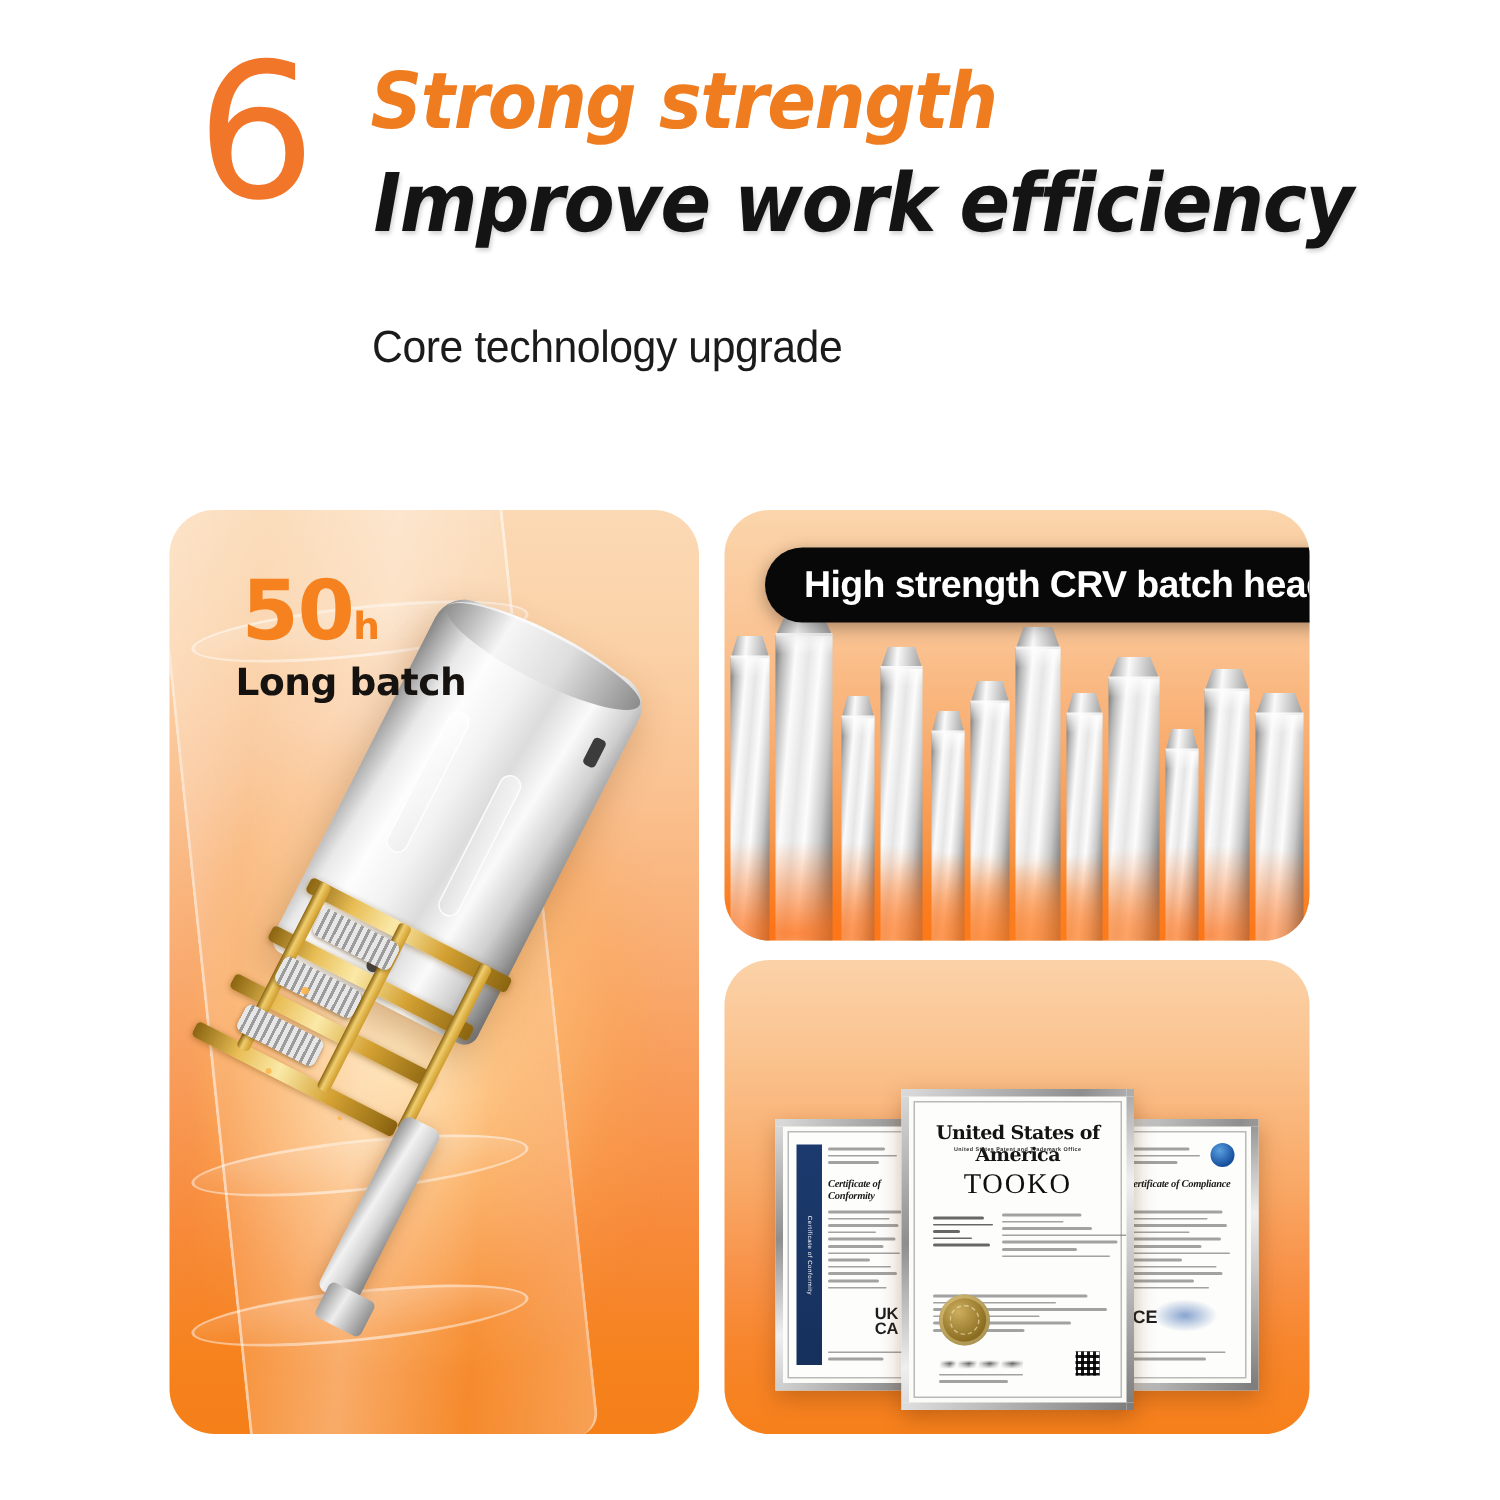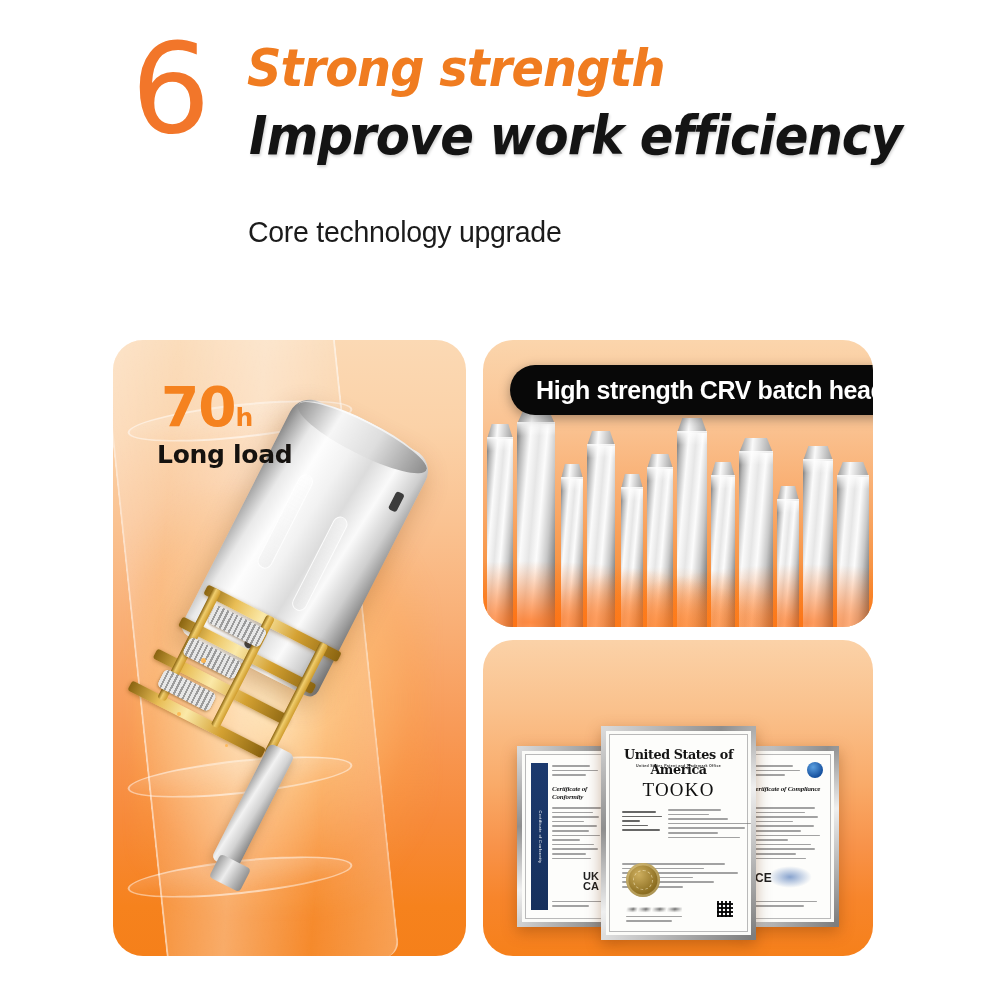--- a/index.html
+++ b/index.html
@@ -365,23 +365,23 @@
     </div>
 
     <div class="shaft"></div>
     <div class="shaft-tip"></div>
 
     <span class="spark" style="left:88px;  top:318px; width:5px; height:5px; opacity:.9"></span>
     <span class="spark" style="left:64px;  top:372px; width:4px; height:4px; opacity:.8"></span>
     <span class="spark" style="left:112px; top:404px; width:3px; height:3px; opacity:.75"></span>
 
     <div class="badge-50">
-      <span>70</span><span class="unit">h</span>
+      <span>50</span><span class="unit">h</span>
     </div>
-    <div class="badge-longload">Long load</div>
+    <div class="badge-longload">Long batch</div>
 
   </div>
 
   <div class="panel panel-bits">
     <div class="bits">
       <div class="bit" style="left:4px;   width:26px; height:190px;">
           <i class="bit-tip"></i>
         </div>
       <div class="bit" style="left:34px;  width:38px; height:205px;">
           <i class="bit-tip"></i>

